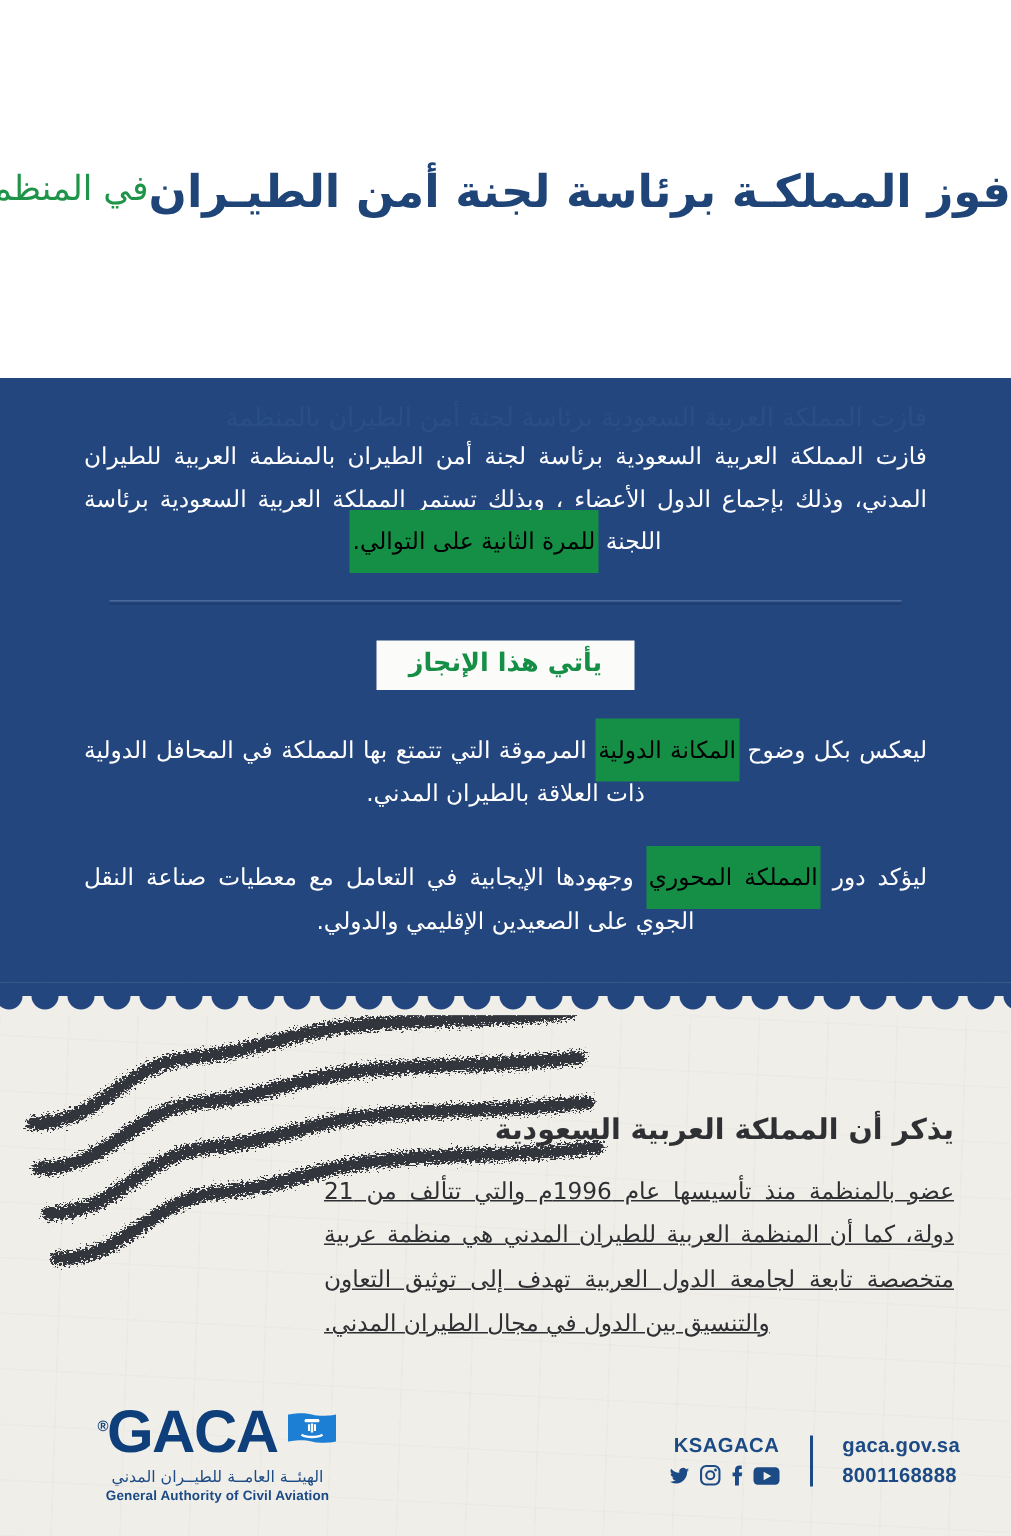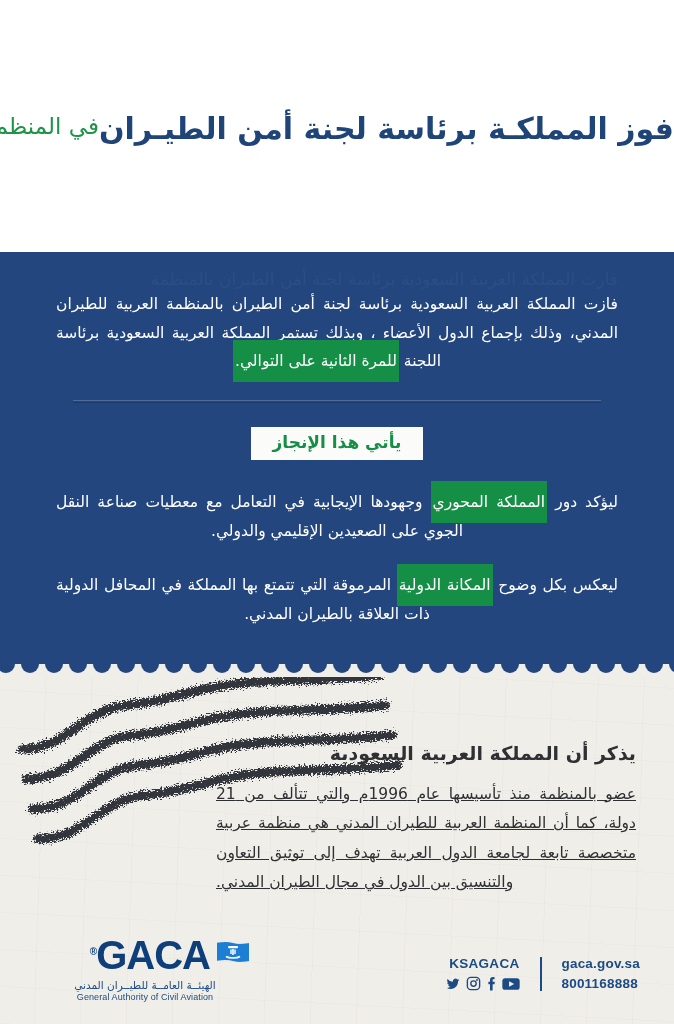--- a/index.html
+++ b/index.html
@@ -59,21 +59,21 @@
     padding:38px 56px 0 56px;
     box-sizing:border-box;
   }
   .para{
     font-size:15.5px;line-height:1.85;color:#ffffff;
     text-align:justify;text-align-last:center;
     margin:0;
   }
   .hl-green{
     background:#158f46;
-    color:#ffffff;
+    color:#000000;
     padding:12px 2px;
     box-decoration-break:clone;
     -webkit-box-decoration-break:clone;
   }
   .divider{
     margin:24px auto 0 auto;
     width:528px;height:1px;
     background:#4d6a9c;
     box-shadow:0 2px 0 #1c3a6b;
   }
@@ -134,38 +134,38 @@
   }
 
   
   .footer{
     position:absolute;bottom:0;left:0;width:674px;height:110px;
   }
   .gaca-logo{
     position:absolute;left:40px;bottom:22px;
     width:210px;
   }
-  .gaca-top{display:flex;align-items:center;gap:6px;}
+  .gaca-top{display:flex;align-items:center;gap:6px;justify-content:center;}
   .gaca-flag{width:34px;height:30px;flex:0 0 auto;}
   .gaca-word{
     font-size:40px;font-weight:bold;color:#0f3f7a;
     line-height:.92;letter-spacing:-1px;
     font-family:"Liberation Sans",sans-serif;
     position:relative;
   }
   .gaca-reg{
     font-size:10px;vertical-align:super;font-weight:bold;
   }
   .gaca-ar{
     margin-top:5px;text-align:center;
     font-size:10.5px;color:#1b4a85;letter-spacing:.2px;
   }
   .gaca-en{
     margin-top:1px;text-align:center;
-    font-size:9px;color:#1b4a85;font-weight:normal;
+    font-size:9px;color:#1b4a85;font-weight:bold;
     font-family:"Liberation Sans",sans-serif;
     letter-spacing:.1px;
   }
 
   .contact{
     position:absolute;right:34px;bottom:30px;
     display:flex;align-items:center;gap:20px;
     direction:ltr;
   }
   .c-left{text-align:right;}
@@ -251,23 +251,23 @@
     <div class="blue-inner">
 
       <p class="para"><span>فازت المملكة العربية السعودية برئاسة لجنة أمن الطيران بالمنظمة العربية للطيران المدني، وذلك بإجماع الدول الأعضاء ، وبذلك تستمر المملكة العربية السعودية برئاسة اللجنة </span><span class="hl-green">للمرة الثانية على التوالي.</span></p>
 
       <div class="divider"></div>
 
       <div class="badge-row">
         <div class="badge">يأتي هذا الإنجاز</div>
       </div>
 
+      <p class="para p3"><span>ليعكس بكل وضوح </span><span class="hl-green">المكانة الدولية</span><span> المرموقة التي تتمتع بها المملكة في المحافل الدولية ذات العلاقة بالطيران المدني.</span></p>
+
       <p class="para p2"><span>ليؤكد دور </span><span class="hl-green">المملكة المحوري</span><span> وجهودها الإيجابية في التعامل مع معطيات صناعة النقل الجوي على الصعيدين الإقليمي والدولي.</span></p>
-
-      <p class="para p3"><span>ليعكس بكل وضوح </span><span class="hl-green">المكانة الدولية</span><span> المرموقة التي تتمتع بها المملكة في المحافل الدولية ذات العلاقة بالطيران المدني.</span></p>
 
     </div>
   </div>
 
   <div class="scallop">
     <svg width="674" height="22" viewBox="0 0 674 22" xmlns="http://www.w3.org/2000/svg">
       <rect x="0" y="0" width="674" height="22" fill="#f0eee9"></rect>
       <path d="M0 0 H674 V9 H0 Z" fill="#24467e"></path>
       <g fill="#24467e">
         <circle cx="6" cy="9" r="9"></circle>

